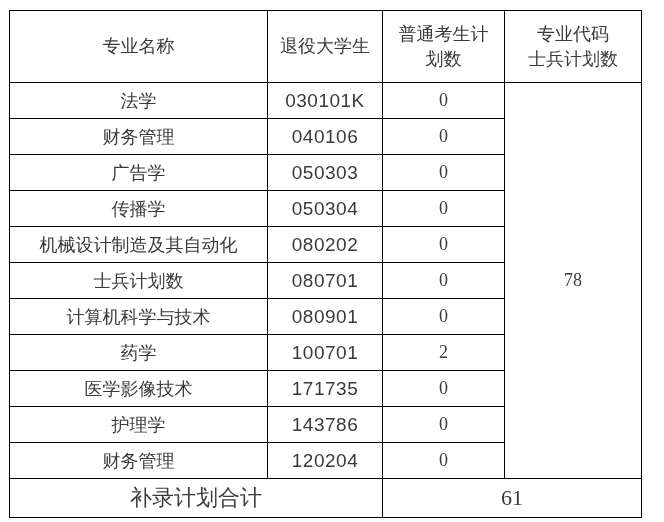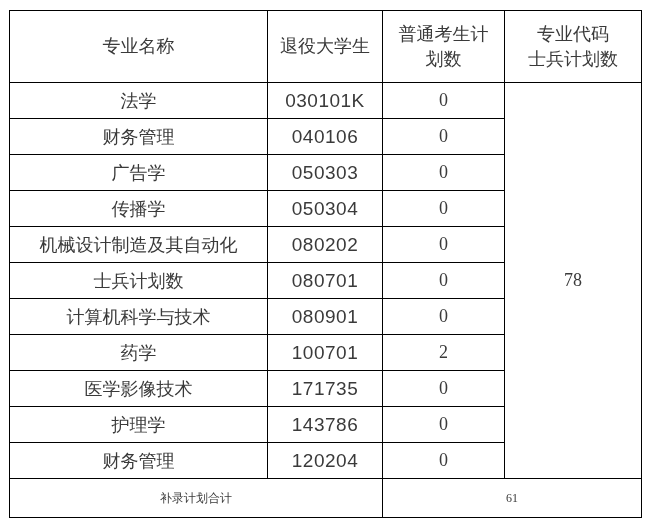--- a/index.html
+++ b/index.html
@@ -47,21 +47,21 @@
   .cell-code {
     font-size: 19px;
     letter-spacing: 0.5px;
   }
   .cell-num {
     font-family: "Liberation Serif", serif;
     font-size: 18px;
   }
   .footer-row td {
     height: 38px;
-    font-size: 12px;
+    font-size: 22px;
   }
   .hdr-line { display: block; }
 </style>
 </head>
 <body>
 
 <table class="plan-table">
   <colgroup>
     <col class="col-name">
     <col class="col-code">

